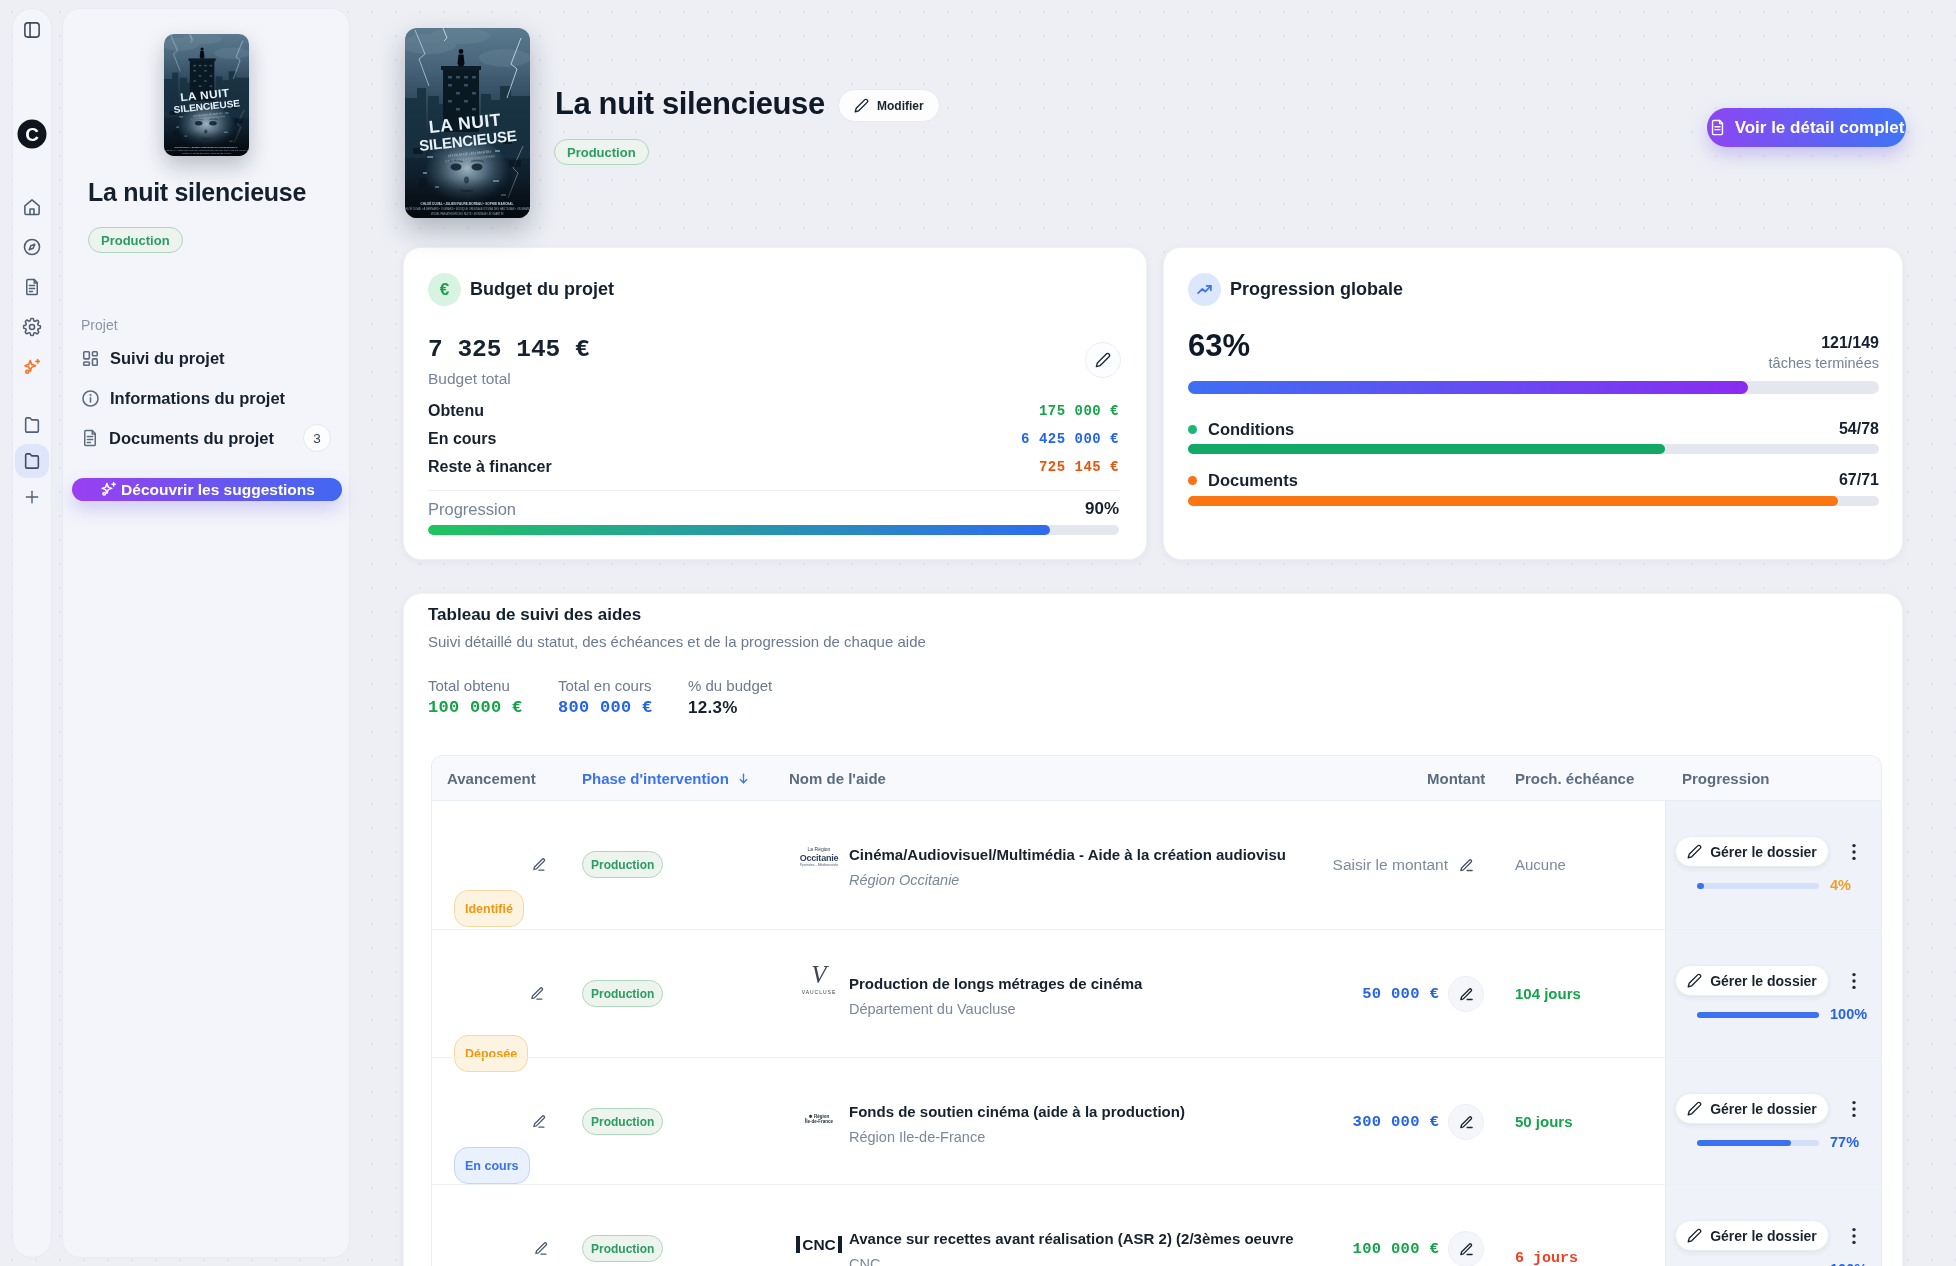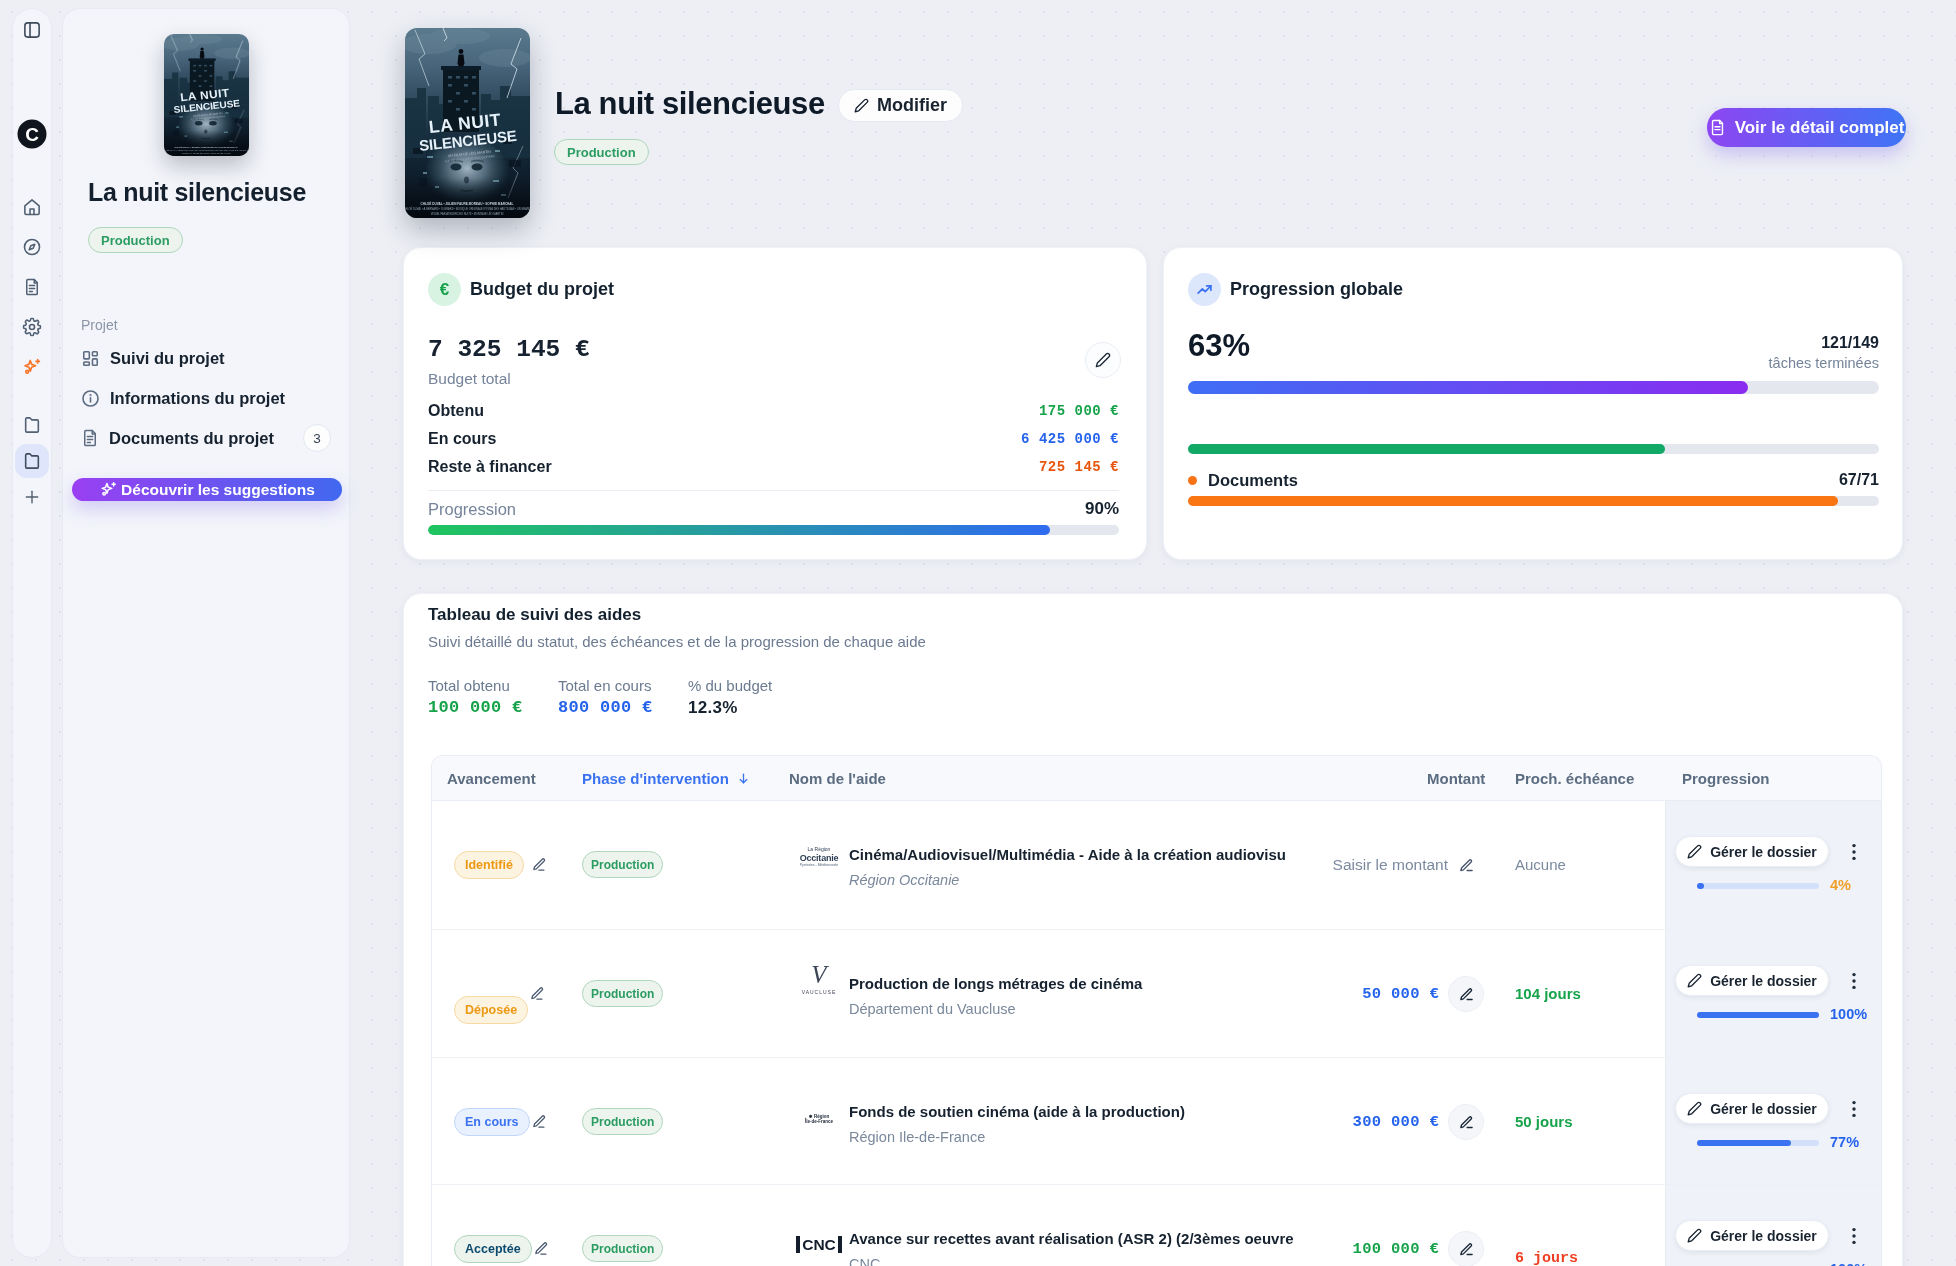--- a/index.html
+++ b/index.html
@@ -22,21 +22,21 @@
 .badge-prod{display:inline-flex;align-items:center;justify-content:center;height:26px;padding:0 12px;border-radius:13px;background:#edf4ee;border:1px solid #aed6bc;color:#2b9c62;font-size:13px;font-weight:bold;}
 .sb-badge{position:absolute;left:25px;top:218px;}
 .sb-label{position:absolute;left:18px;top:308px;font-size:14px;color:#8c96a7;}
 .sb-item{position:absolute;left:18px;width:252px;height:36px;display:flex;align-items:center;gap:10px;font-size:16.5px;font-weight:bold;color:#16222f;}
 .sb-item svg{flex:0 0 auto;}
 .sb-count{position:absolute;right:2px;top:50%;transform:translateY(-50%);width:28px;height:28px;border-radius:50%;background:#fdfdfe;border:1px solid #e3e8f0;font-size:13.5px;font-weight:normal;color:#333f4e;display:flex;align-items:center;justify-content:center;}
 .sb-btn{position:absolute;left:9px;top:469px;width:270px;height:23px;border-radius:20px;background:linear-gradient(90deg,#9a3ff2,#4168f0);color:#fff;font-size:15.5px;font-weight:bold;display:flex;align-items:center;justify-content:center;gap:3px;box-shadow:0 8px 18px rgba(104,76,235,.25);}
 
 .hd-poster{position:absolute;left:405px;top:28px;width:125px;height:190px;border-radius:12px;overflow:hidden;box-shadow:0 12px 28px rgba(15,25,45,.28);z-index:2;}
 .hd-title{position:absolute;left:555px;top:86px;font-size:31px;font-weight:bold;letter-spacing:-.4px;color:#0f1a28;}
-.btn-modifier{position:absolute;left:838px;top:89px;height:33px;padding:0 15px;border-radius:17px;background:#fdfdfe;border:1px solid #e3e9f2;display:inline-flex;align-items:center;gap:8px;font-size:18px;font-weight:bold;color:#18232f;}
+.btn-modifier{position:absolute;left:838px;top:89px;height:33px;padding:0 15px;border-radius:17px;background:#fdfdfe;border:1px solid #e3e9f2;display:inline-flex;align-items:center;gap:8px;font-size:12px;font-weight:bold;color:#18232f;}
 .hd-badge{position:absolute;left:554px;top:139px;}
 .btn-detail{position:absolute;left:1707px;top:108px;width:199px;height:39px;border-radius:20px;background:linear-gradient(90deg,#8d46f2,#3f74f5);color:#fff;font-size:17px;font-weight:bold;display:flex;align-items:center;justify-content:center;gap:9px;box-shadow:0 8px 18px rgba(104,76,235,.28);}
 
 .card{position:absolute;background:#fff;border:1px solid #eef1f6;border-radius:18px;box-shadow:0 2px 8px rgba(25,39,68,.05);}
 .card-ic{position:absolute;left:24px;top:25px;width:33px;height:33px;border-radius:50%;display:flex;align-items:center;justify-content:center;}
 .card-h{position:absolute;left:66px;top:31px;font-size:18px;font-weight:bold;color:#13202e;}
 
 #budget{left:403px;top:247px;width:744px;height:313px;}
 .big-amt{position:absolute;left:24px;top:88px;font-size:24.5px;font-weight:bold;color:#16222f;}
 .big-sub{position:absolute;left:24px;top:122px;font-size:15.5px;color:#75849a;}
@@ -68,21 +68,21 @@
 .t-h{position:absolute;left:24px;top:11px;font-size:17px;font-weight:bold;color:#13202e;}
 .t-sub{position:absolute;left:24px;top:39px;font-size:15px;color:#6b7a90;}
 .tot-l{position:absolute;top:83px;font-size:15px;color:#6b7a90;}
 .tot-v{position:absolute;top:104px;font-size:17px;font-weight:bold;letter-spacing:.3px;}
 .table{position:absolute;left:27px;top:161px;width:1451px;height:578px;border:1px solid #e8ecf3;border-radius:12px 12px 0 0;border-bottom:none;overflow:hidden;background:#fff;}
 .thead{position:absolute;left:0;top:0;right:0;height:45px;background:#f7f9fc;border-bottom:1px solid #e8ecf3;}
 .th{position:absolute;top:0;height:45px;display:flex;align-items:center;font-size:15px;font-weight:bold;color:#5c6c81;}
 .pcol{position:absolute;left:1233px;top:0;bottom:0;width:218px;background:#eff2f8;border-left:1px solid #e6eaf1;}
 .trow{position:absolute;left:0;width:1451px;height:128px;}
 .trow + .trow{border-top:1px solid #edf0f5;}
-.st-badge{position:absolute;height:28px;padding:0 10px;border-radius:14px;display:inline-flex;align-items:center;font-size:12.5px;font-weight:bold;}
+.st-badge{position:absolute;height:37px;padding:0 10px;border-radius:14px;display:inline-flex;align-items:center;font-size:12.5px;font-weight:bold;margin-top:39px;}
 .st-or{background:#fdf3e1;border:1px solid #f6d9a2;color:#ec9913;}
 .st-bl{background:#e9f0fe;border:1px solid #c0d6fb;color:#3b72f1;}
 .st-gr{background:#edf4ee;border:1px solid #aed6bc;color:#0c4a6e;}
 .ph-badge{position:absolute;left:150px;height:27px;padding:0 8px;border-radius:14px;background:#edf4ee;border:1px solid #aed6bc;color:#2b9c62;display:inline-flex;align-items:center;font-size:12px;font-weight:bold;}
 .aid-name{position:absolute;left:417px;width:450px;font-size:15px;font-weight:bold;color:#16222f;white-space:nowrap;overflow:hidden;}
 .aid-sub{position:absolute;left:417px;font-size:14.5px;color:#7a889c;}
 .aid-logo{position:absolute;left:363px;width:48px;text-align:center;}
 .amt{position:absolute;width:150px;text-align:right;font-size:15.5px;font-weight:bold;letter-spacing:.3px;}
 .amt-edit{position:absolute;left:1016px;width:36px;height:36px;border-radius:50%;background:#f4f6fa;border:1px solid #eceff5;display:flex;align-items:center;justify-content:center;}
 .due{position:absolute;left:1083px;font-size:15px;font-weight:bold;}
@@ -464,20 +464,25 @@
           <polyline points="15 7 21 7 21 13"></polyline>
         </svg>
       </div>
   <div class="card-h">Progression globale</div>
   <div class="pct">63%</div>
   <div class="tright1">121/149</div>
   <div class="tright2">tâches terminées</div>
   <div class="mainbar">
         <i></i>
       </div>
+  <div class="srow" style="top:170px;">
+        <span class="dot" style="background:#19b877;"></span>
+        <span class="l">Conditions</span>
+        <span class="v">54/78</span>
+      </div>
   <div class="sbar" style="top:196px;">
         <i style="width:69%;background:#12a966;"></i>
       </div>
   <div class="srow" style="top:221px;">
         <span class="dot" style="background:#f97316;"></span>
         <span class="l">Documents</span>
         <span class="v">67/71</span>
       </div>
   <div class="sbar" style="top:248px;">
         <i style="width:94%;background:#f97612;"></i>

